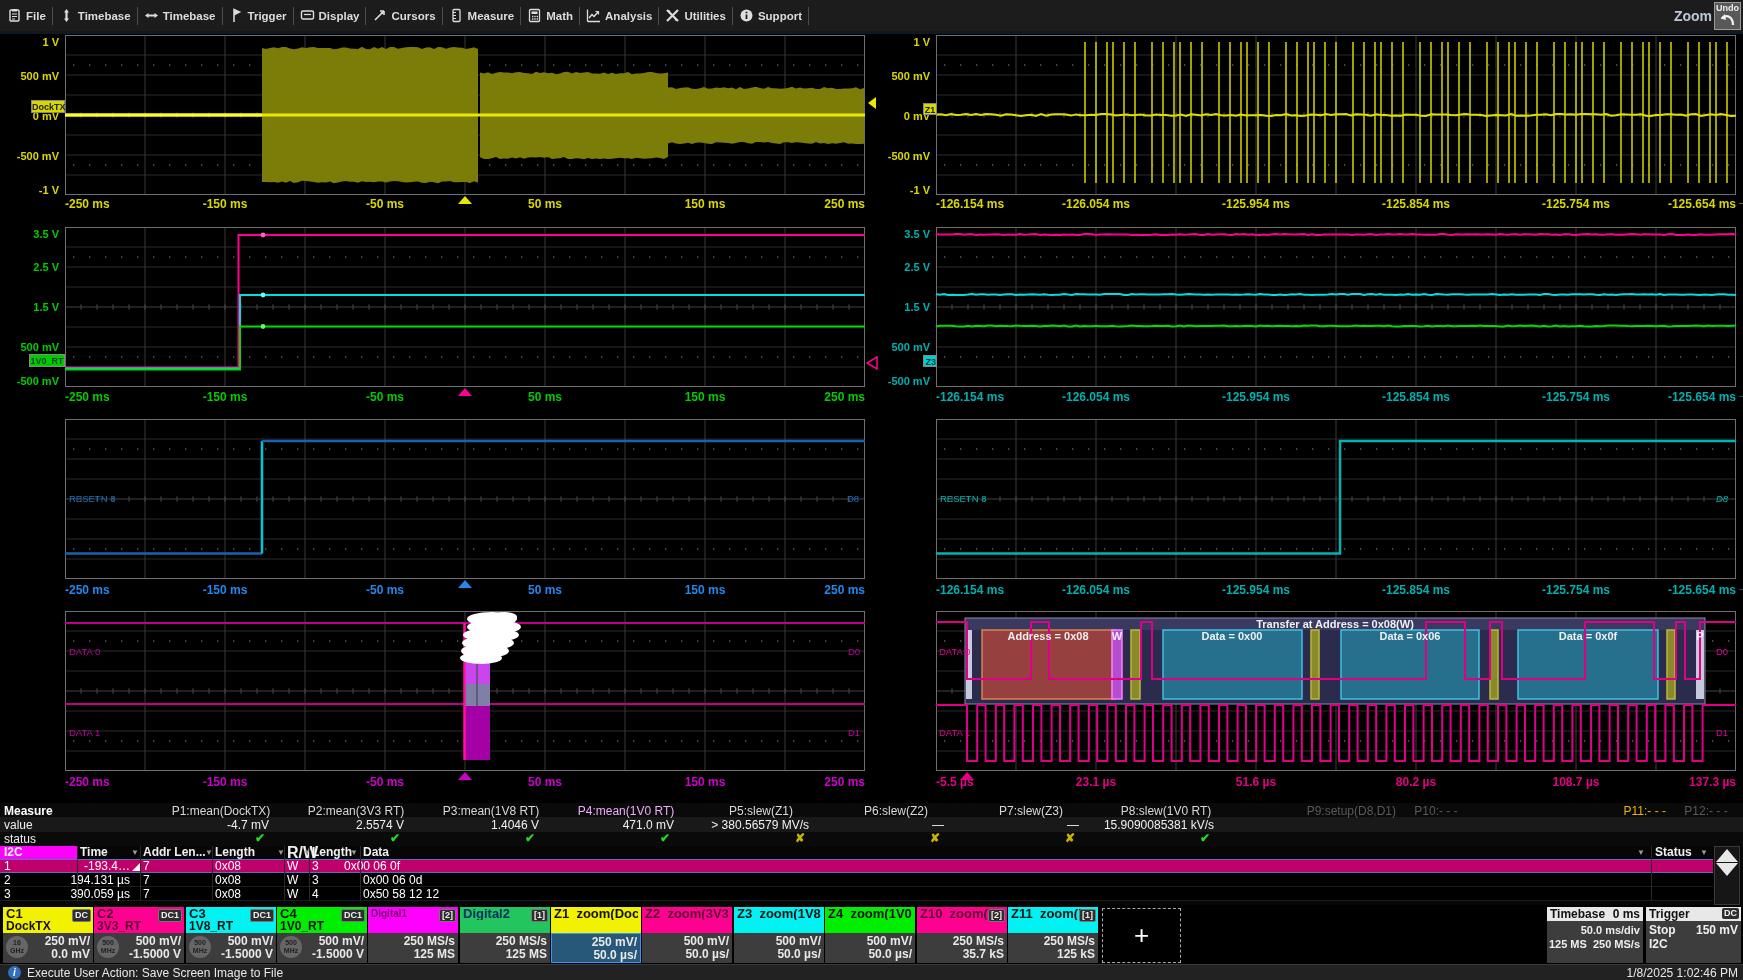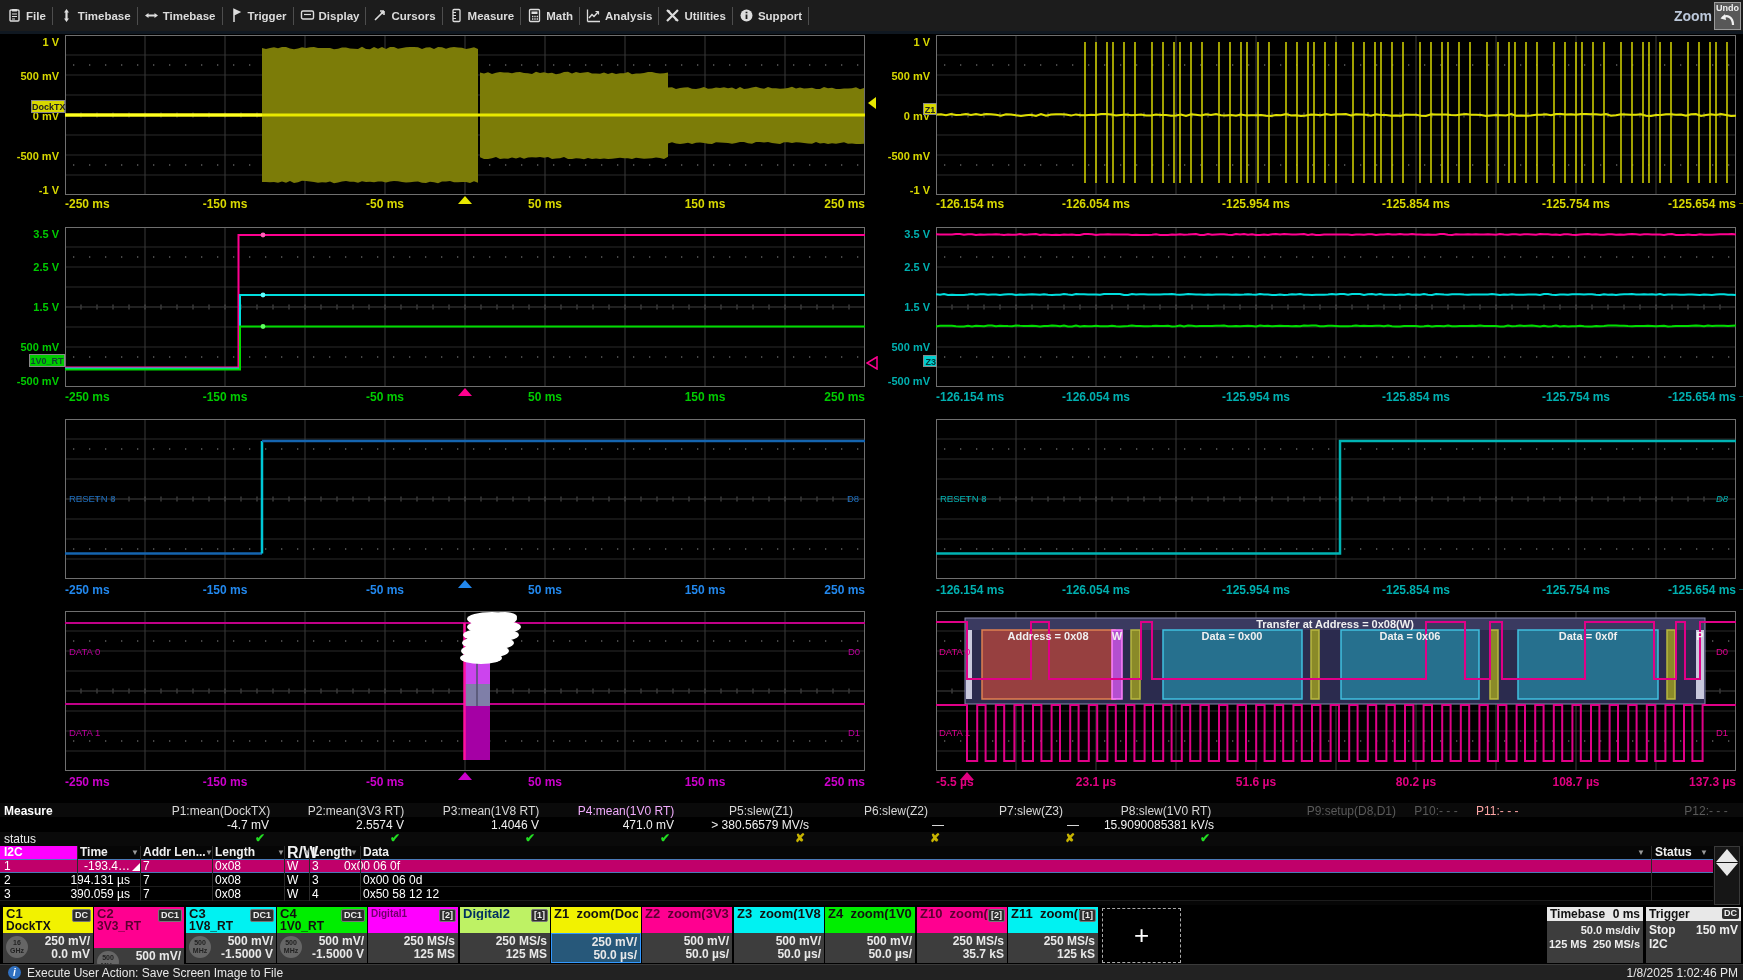--- a/index.html
+++ b/index.html
@@ -424,20 +424,23 @@
     <svg style="position:absolute;left:866px;top:356px" width="12" height="14" viewBox="0 0 12 14">
       <path d="M11 1 L1 7 L11 13 Z" fill="none" stroke="#ff0090" stroke-width="1.5"></path>
     </svg>
     <div style="position:absolute;left:31px;top:100px;width:34px;height:13px;background:#d8d800;color:#222;font-size:9px;font-weight:bold;text-align:center;line-height:13px;border:1px solid #888">DockTX</div>
     <div style="position:absolute;left:29px;top:354px;width:36px;height:13px;background:#00cc00;color:#143;font-size:9px;font-weight:bold;text-align:center;line-height:13px;border:1px solid #888">1V0_RT</div>
     <div style="position:absolute;left:923px;top:103px;width:14px;height:12px;background:#d8d800;color:#222;font-size:9px;font-weight:bold;text-align:center;line-height:12px;border:1px solid #888">Z1</div>
     <div style="position:absolute;left:923px;top:355px;width:14px;height:12px;background:#00cccc;color:#033;font-size:9px;font-weight:bold;text-align:right;line-height:12px;border:1px solid #888">Z3</div>
     <div style="position:absolute;left:0;top:803px;width:1743px;height:14px;background:#0a0a0a">
       <span style="position:absolute;left:4px;top:1px;color:#fff;font-size:12px;font-weight:bold">Measure</span>
     </div>
+    <div style="position:absolute;left:0;top:817px;width:1743px;height:15px;background:#191919">
+      <span style="position:absolute;left:4px;top:1px;color:#eee;font-size:12px">value</span>
+    </div>
     <div style="position:absolute;left:0;top:832px;width:1743px;height:14px;background:#0a0a0a">
       <span style="position:absolute;left:4px;top:0px;color:#eee;font-size:12px">status</span>
     </div>
     <div style="position:absolute;left:126px;top:804px;width:190px;text-align:center;font-size:12px;color:#d8d8d8;white-space:nowrap">P1:mean(DockTX)</div>
     <div style="position:absolute;left:126px;top:818px;width:143px;text-align:right;font-size:12px;color:#f0f0f0;white-space:nowrap">-4.7 mV</div>
     <div style="position:absolute;left:255px;top:831px;font-size:12px;font-weight:bold;color:#22dd22">✔</div>
     <div style="position:absolute;left:261px;top:804px;width:190px;text-align:center;font-size:12px;color:#d8d8d8;white-space:nowrap">P2:mean(3V3 RT)</div>
     <div style="position:absolute;left:261px;top:818px;width:143px;text-align:right;font-size:12px;color:#f0f0f0;white-space:nowrap">2.5574 V</div>
     <div style="position:absolute;left:390px;top:831px;font-size:12px;font-weight:bold;color:#22dd22">✔</div>
     <div style="position:absolute;left:396px;top:804px;width:190px;text-align:center;font-size:12px;color:#d8d8d8;white-space:nowrap">P3:mean(1V8 RT)</div>
@@ -453,21 +456,21 @@
     <div style="position:absolute;left:801px;top:818px;width:143px;text-align:right;font-size:12px;color:#f0f0f0;white-space:nowrap">—</div>
     <div style="position:absolute;left:930px;top:831px;font-size:12px;font-weight:bold;color:#c8b400">✘</div>
     <div style="position:absolute;left:936px;top:804px;width:190px;text-align:center;font-size:12px;color:#d8d8d8;white-space:nowrap">P7:slew(Z3)</div>
     <div style="position:absolute;left:936px;top:818px;width:143px;text-align:right;font-size:12px;color:#f0f0f0;white-space:nowrap">—</div>
     <div style="position:absolute;left:1065px;top:831px;font-size:12px;font-weight:bold;color:#c8b400">✘</div>
     <div style="position:absolute;left:1071px;top:804px;width:190px;text-align:center;font-size:12px;color:#d8d8d8;white-space:nowrap">P8:slew(1V0 RT)</div>
     <div style="position:absolute;left:1071px;top:818px;width:143px;text-align:right;font-size:12px;color:#f0f0f0;white-space:nowrap">15.9090085381 kV/s</div>
     <div style="position:absolute;left:1200px;top:831px;font-size:12px;font-weight:bold;color:#22dd22">✔</div>
     <div style="position:absolute;left:1206px;top:804px;width:190px;text-align:right;font-size:12px;color:#5a5a5a;white-space:nowrap">P9:setup(D8,D1)</div>
     <div style="position:absolute;left:1341px;top:804px;width:190px;text-align:center;font-size:12px;color:#5a5a5a;white-space:nowrap">P10:- - -</div>
-    <div style="position:absolute;left:1476px;top:804px;width:190px;text-align:left;font-size:12px;color:#fca5a5;white-space:nowrap">P11:- - -</div>
+    <div style="position:absolute;left:1476px;top:804px;width:190px;text-align:right;font-size:12px;color:#eab308;white-space:nowrap">P11:- - -</div>
     <div style="position:absolute;left:1611px;top:804px;width:190px;text-align:center;font-size:12px;color:#5a5a5a;white-space:nowrap">P12:- - -</div>
     <div style="position:absolute;left:0;top:846px;width:1743px;height:59px;background:#060606"></div>
     <div style="position:absolute;left:0;top:846px;width:77px;height:13px;background:#ff00ff;color:#fff;font-size:12px;font-weight:bold;padding-left:4px;line-height:13px">I2C</div>
     <div style="position:absolute;left:80px;top:846px;font-size:12px;font-weight:bold;color:#f0f0f0;line-height:13px">Time</div>
     <div style="position:absolute;left:131px;top:848px;font-size:8px;color:#999">▼</div>
     <div style="position:absolute;left:143px;top:846px;font-size:12px;font-weight:bold;color:#f0f0f0;line-height:13px">Addr Len...</div>
     <div style="position:absolute;left:205px;top:848px;font-size:8px;color:#999">▼</div>
     <div style="position:absolute;left:215px;top:846px;font-size:12px;font-weight:bold;color:#f0f0f0;line-height:13px">Length</div>
     <div style="position:absolute;left:277px;top:848px;font-size:8px;color:#999">▼</div>
     <div style="position:absolute;left:287px;top:846px;font-size:16px;font-weight:bold;color:#f0f0f0;line-height:13px">R/W</div>
@@ -520,21 +523,21 @@
         <div style="font-size:12px;font-weight:bold;color:#111;line-height:12px;white-space:nowrap;overflow:hidden">DockTX</div>
         <div style="position:absolute;right:2px;top:2px;background:#2e2e2e;color:#eee;font-size:9px;font-weight:bold;padding:0 2px;border-radius:2px;border:1px solid #777;line-height:11px">DC</div>
       </div>
       <div style="position:relative;width:90px;height:30px;background:#3d3d3d;color:#e8e8e8;font-size:12px;font-weight:bold;text-align:right;padding:2px 3px 0 0;line-height:13px">
         <div>250 mV/</div>
         <div>0.0 mV</div>
         <div style="position:absolute;left:3px;top:3px;width:22px;height:22px;border-radius:50%;background:#666;color:#222;font-size:7px;font-weight:bold;text-align:center;line-height:8px;padding-top:3px">16<br>GHz</div>
       </div>
     </div>
     <div style="position:absolute;left:94px;top:907px;width:90px;height:56px">
-      <div style="position:relative;width:90px;height:41px;background:#ff0090;padding:0 3px">
+      <div style="position:relative;width:90px;height:26px;background:#ff0090;padding:0 3px">
         <div style="font-size:13px;font-weight:bold;color:#5a0030;line-height:13px;white-space:nowrap;overflow:hidden">C2</div>
         <div style="font-size:12px;font-weight:bold;color:#5a0030;line-height:12px;white-space:nowrap;overflow:hidden">3V3_RT</div>
         <div style="position:absolute;right:2px;top:2px;background:#2e2e2e;color:#eee;font-size:9px;font-weight:bold;padding:0 2px;border-radius:2px;border:1px solid #777;line-height:11px">DC1</div>
       </div>
       <div style="position:relative;width:90px;height:30px;background:#3d3d3d;color:#e8e8e8;font-size:12px;font-weight:bold;text-align:right;padding:2px 3px 0 0;line-height:13px">
         <div>500 mV/</div>
         <div>-1.5000 V</div>
         <div style="position:absolute;left:3px;top:3px;width:22px;height:22px;border-radius:50%;background:#666;color:#222;font-size:7px;font-weight:bold;text-align:center;line-height:8px;padding-top:3px">500<br>MHz</div>
       </div>
     </div>
@@ -566,21 +569,21 @@
       <div style="position:relative;width:90px;height:26px;background:#ff00ff;padding:0 3px">
         <div style="font-size:10px;font-weight:bold;color:#70006a;line-height:13px;white-space:nowrap;overflow:hidden">Digital1</div>
         <div style="position:absolute;right:2px;top:2px;background:#2e2e2e;color:#eee;font-size:9px;font-weight:bold;padding:0 2px;border-radius:2px;border:1px solid #777;line-height:11px">[2]</div>
       </div>
       <div style="position:relative;width:90px;height:30px;background:#3d3d3d;color:#e8e8e8;font-size:12px;font-weight:bold;text-align:right;padding:2px 3px 0 0;line-height:13px">
         <div>250 MS/s</div>
         <div>125 MS</div>
       </div>
     </div>
     <div style="position:absolute;left:460px;top:907px;width:90px;height:56px">
-      <div style="position:relative;width:90px;height:26px;background:#bef264;padding:0 3px">
+      <div style="position:relative;width:90px;height:26px;background:#22c55e;padding:0 3px">
         <div style="font-size:13px;font-weight:bold;color:#003060;line-height:13px;white-space:nowrap;overflow:hidden">Digital2</div>
         <div style="position:absolute;right:2px;top:2px;background:#2e2e2e;color:#eee;font-size:9px;font-weight:bold;padding:0 2px;border-radius:2px;border:1px solid #777;line-height:11px">[1]</div>
       </div>
       <div style="position:relative;width:90px;height:30px;background:#3d3d3d;color:#e8e8e8;font-size:12px;font-weight:bold;text-align:right;padding:2px 3px 0 0;line-height:13px">
         <div>250 MS/s</div>
         <div>125 MS</div>
       </div>
     </div>
     <div style="position:absolute;left:551px;top:907px;width:90px;height:56px">
       <div style="position:relative;width:90px;height:26px;background:#f2f200;padding:0 3px">

